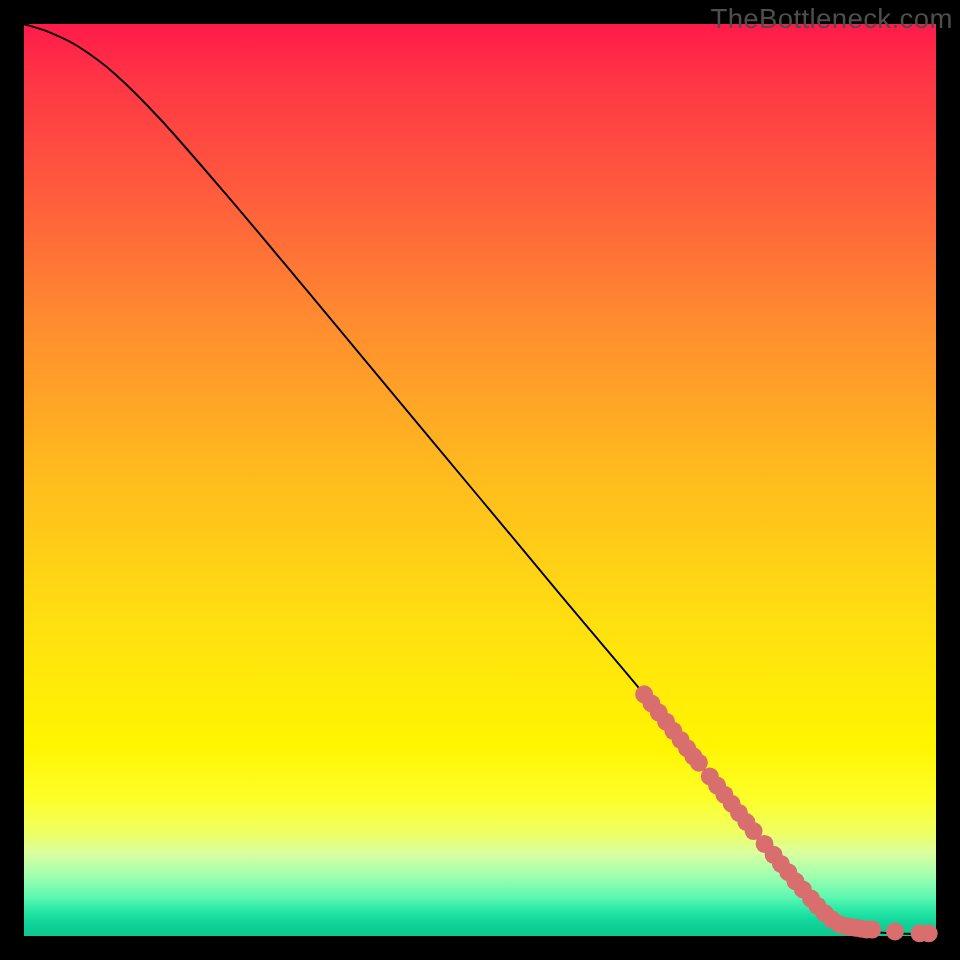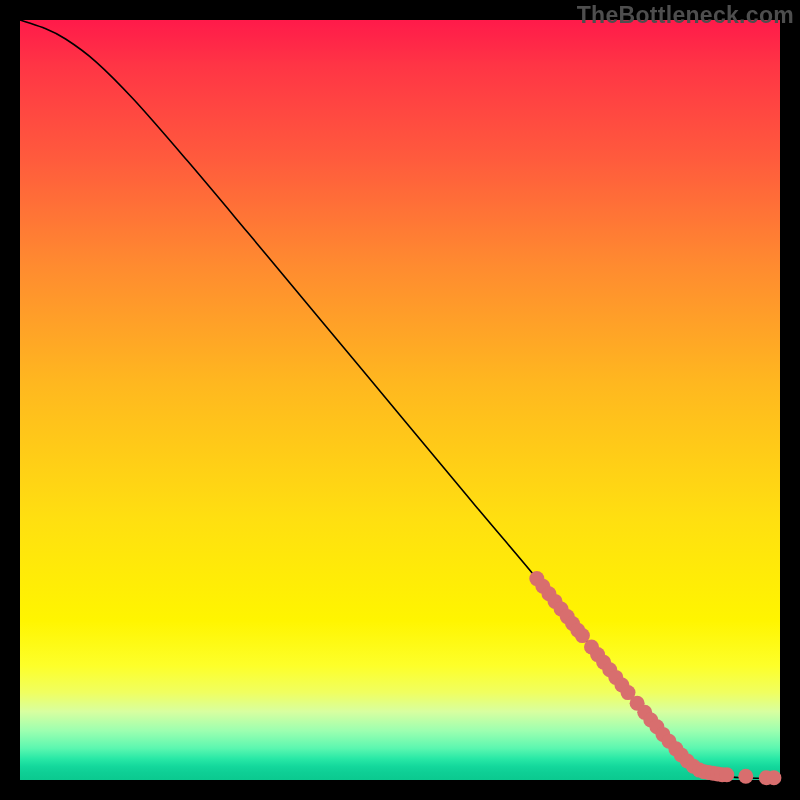--- a/index.html
+++ b/index.html
@@ -53,21 +53,21 @@
       #0bc98f 100%
     );
   }
   .watermark {
     position: absolute;
     top: 2px;
     right: 6px;
     color: #4e4e4e;
     font-size: 23px;
     letter-spacing: 0.3px;
-    font-weight: 700;
+    font-weight: 400;
     user-select: none;
   }
   svg.curve-layer {
     position: absolute;
     left: 0;
     top: 0;
     width: 100%;
     height: 100%;
     overflow: visible;
   }

